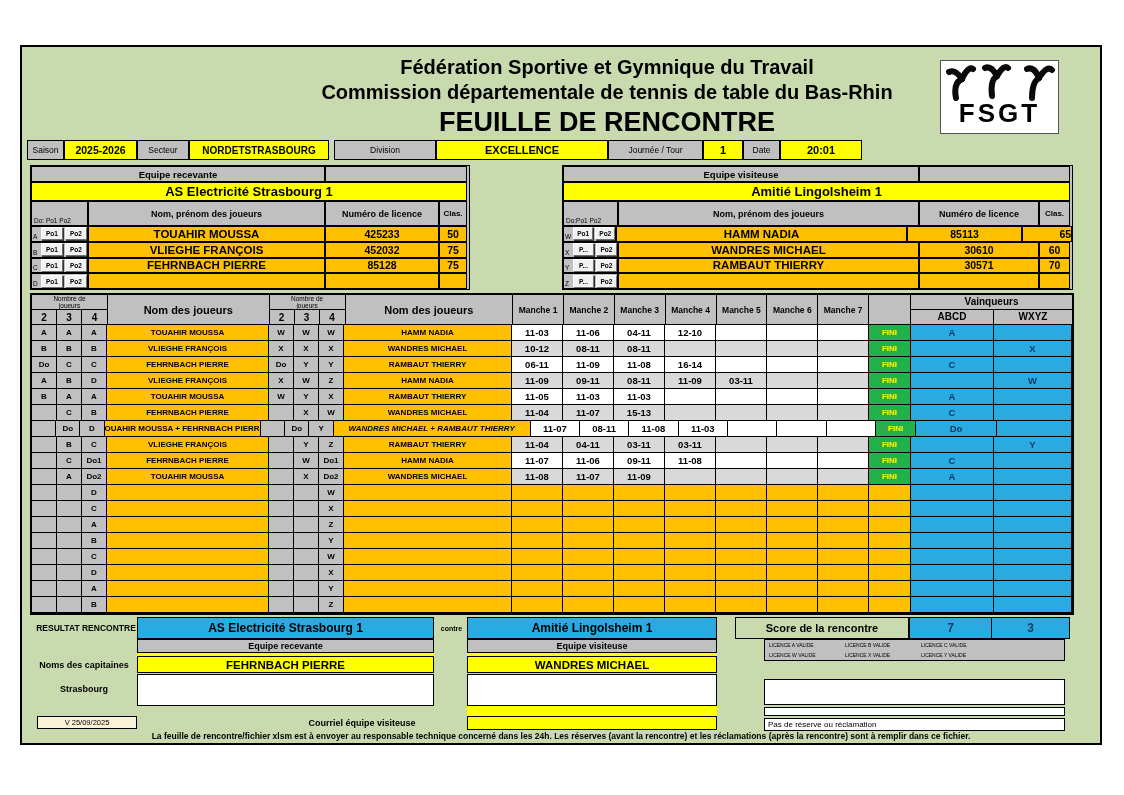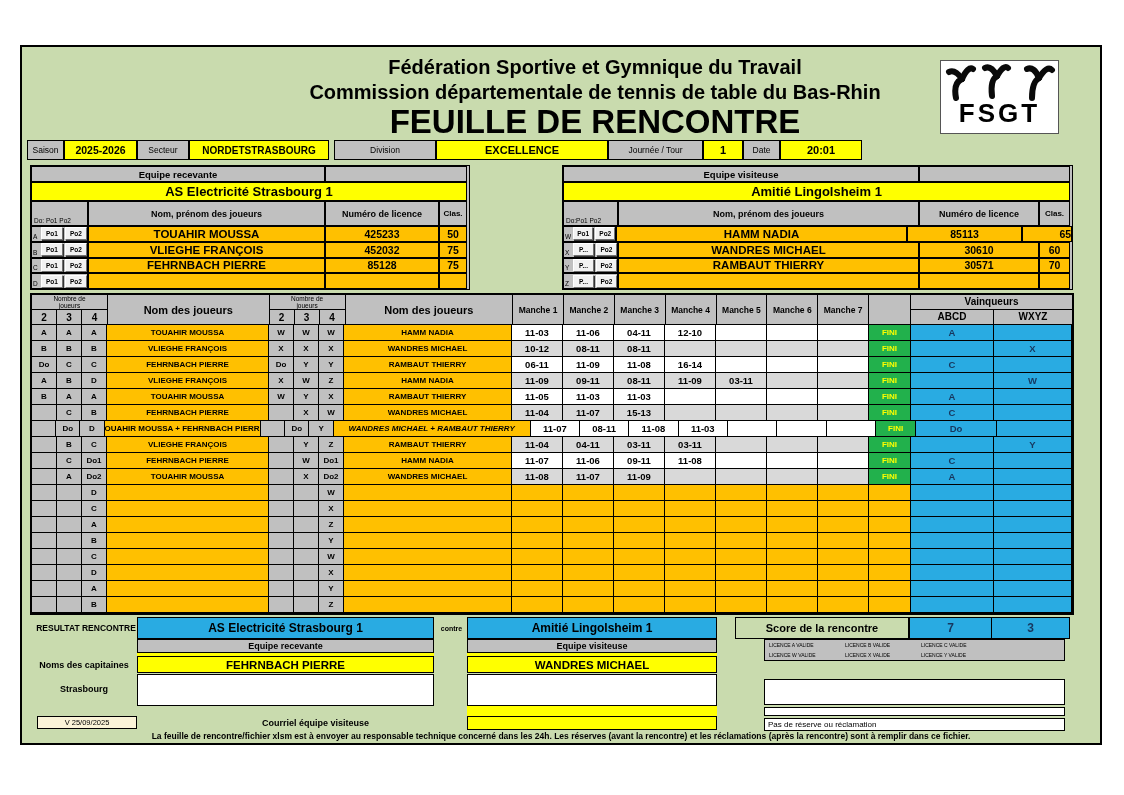--- a/index.html
+++ b/index.html
@@ -1,22 +1,22 @@
 <!DOCTYPE html>
 <html><head>
 <meta charset="utf-8">
 <style>
   html,body{margin:0;padding:0;width:1124px;height:795px;background:#fff;
     font-family:"Liberation Sans",sans-serif;color:#000;overflow:hidden}
   .abs{position:absolute;box-sizing:border-box}
   .sheet{position:absolute;left:20px;top:45px;width:1082px;height:700px;
     background:#C9DBAE;border:2.5px solid #000;box-sizing:border-box}
-  .titles{position:absolute;left:78px;top:8px;width:990px;text-align:center}
+  .titles{position:absolute;left:90px;top:8px;width:990px;text-align:center}
   .t1,.t2{font-size:20px;font-weight:bold;line-height:25px}
-  .t3{font-size:33px;font-weight:bold;line-height:34px}
+  .t3{font-size:27px;font-weight:bold;line-height:34px}
   
   #logo{left:918px;top:13px;width:119px;height:74px;background:#fff;border:1px solid #555;text-align:center}
   .fsgt-text{font-weight:900;font-size:26px;line-height:24px;letter-spacing:3px;margin-top:-4px}
   
   #infobar{left:5px;top:93px;height:20px;display:flex}
   .icell{border:1.5px solid #000;height:20px;display:flex;align-items:center;justify-content:center;
     box-sizing:border-box;overflow:hidden;white-space:nowrap}
   .ilabel{background:#C0C0C0;font-size:8.5px}
   .ival{background:#FFFF00;font-weight:bold;font-size:10.5px}
   .igap{border:none;background:transparent}
@@ -670,18 +670,18 @@
 
   <div class="abs blabel" style="left:10px;top:633px;width:104px;height:17px;font-size:9px">Strasbourg</div>
   <div class="abs whitebox" style="left:115px;top:627px;width:297px;height:32px"></div>
   <div class="abs whitebox" style="left:445px;top:627px;width:250px;height:32px"></div>
   <div class="abs whitebox" style="left:742px;top:632px;width:301px;height:26px"></div>
 
   <div class="abs yellow" style="left:445px;top:659px;width:250px;height:10px"></div>
   <div class="abs whitebox" style="left:742px;top:660px;width:301px;height:9px;border-width:1px"></div>
 
   <div class="abs cell cream" style="left:15px;top:669px;width:100px;height:13px;font-size:7.5px">V 25/09/2025</div>
-  <div class="abs" style="left:240px;top:669px;width:200px;height:14px;font-weight:bold;font-size:9px;text-align:left;line-height:14px">Courriel équipe visiteuse</div>
+  <div class="abs" style="left:240px;top:669px;width:200px;height:14px;font-weight:bold;font-size:9px;text-align:center;line-height:14px">Courriel équipe visiteuse</div>
   <div class="abs cell yellow" style="left:445px;top:669px;width:250px;height:14px"></div>
   <div class="abs" style="left:742px;top:671px;width:301px;height:13px;background:#fff;border:1px solid #000;box-sizing:border-box;font-size:8px;line-height:11px;padding-left:3px">Pas de réserve ou réclamation</div>
 
   <div class="abs footer" style="left:0;right:0;top:684px">La  feuille de rencontre/fichier xlsm est à envoyer au responsable technique concerné dans les 24h. Les réserves (avant la rencontre) et les réclamations (après la rencontre) sont à remplir dans ce fichier.</div>
 </div>
 
 </body></html>

